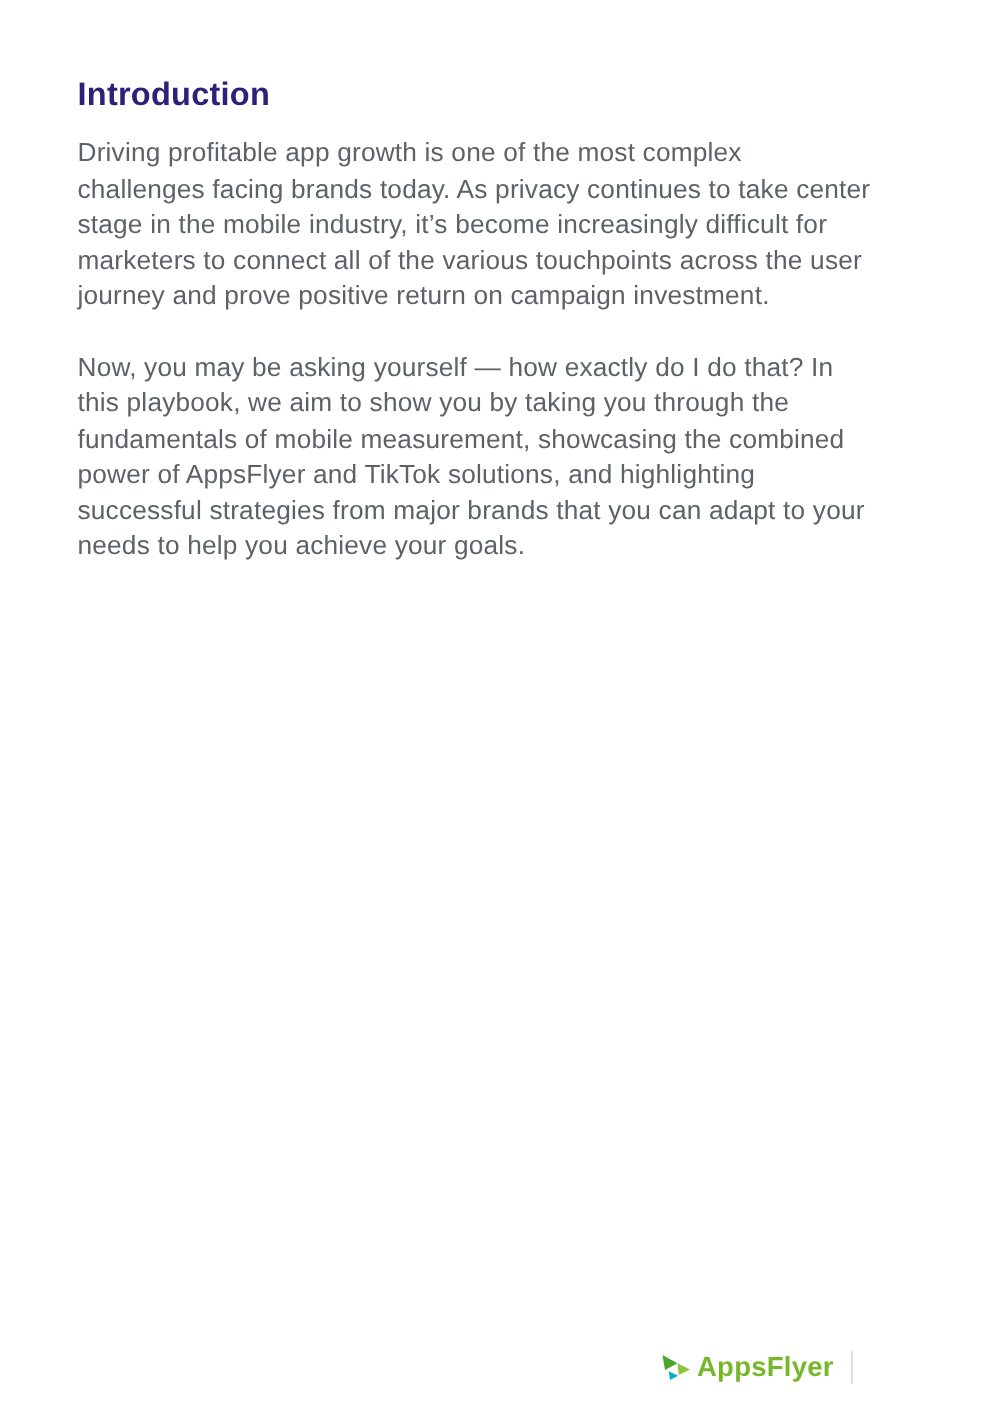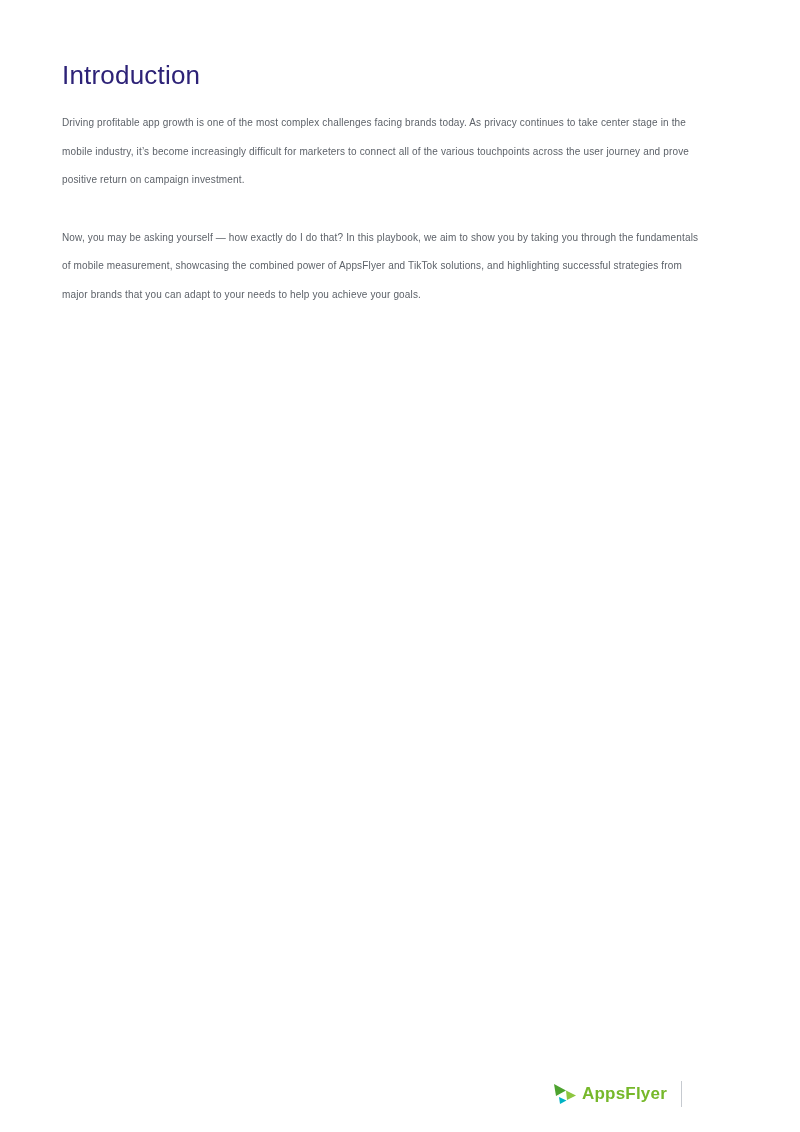--- a/index.html
+++ b/index.html
@@ -19,28 +19,28 @@
   }
   .content {
     position: absolute;
     top: 60px;
     left: 62px;
     width: 638px;
   }
   .page-heading {
     margin: 0 0 18px 0;
     font-size: 26px;
-    font-weight: 400;
+    font-weight: 700;
     letter-spacing: 0.2px;
     color: #2d2277;
     font-family: "Liberation Sans", sans-serif;
   }
   .body-paragraph {
     margin: 0 0 29px 0;
-    font-size: 10px;
+    font-size: 21px;
     line-height: 28.5px;
     color: #5d6269;
     letter-spacing: 0.15px;
     font-weight: 400;
   }
   .footer {
     position: absolute;
     right: 118px;
     bottom: 22px;
     display: flex;
@@ -52,21 +52,21 @@
     display: flex;
     align-items: center;
     gap: 5px;
   }
   .logo-icon {
     width: 24px;
     height: 24px;
     display: inline-block;
   }
   .logo-text {
-    font-size: 17px;
+    font-size: 22px;
     font-weight: 700;
     color: #76b82a;
     letter-spacing: 0.2px;
   }
   .footer-divider {
     width: 0;
     height: 26px;
     border-left: 1.5px solid #c6cad0;
   }
 </style>

